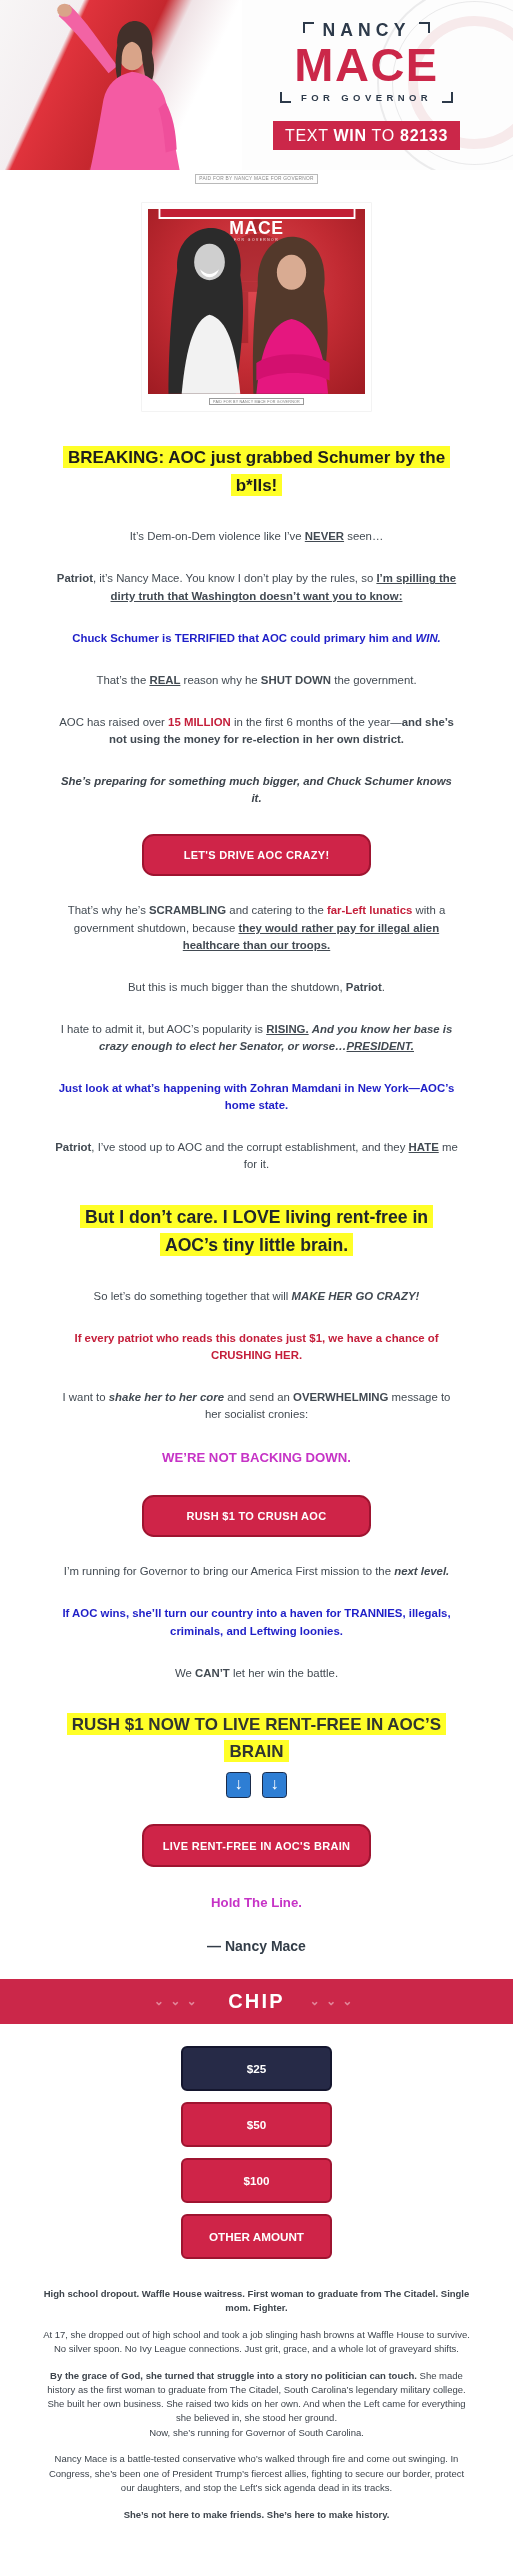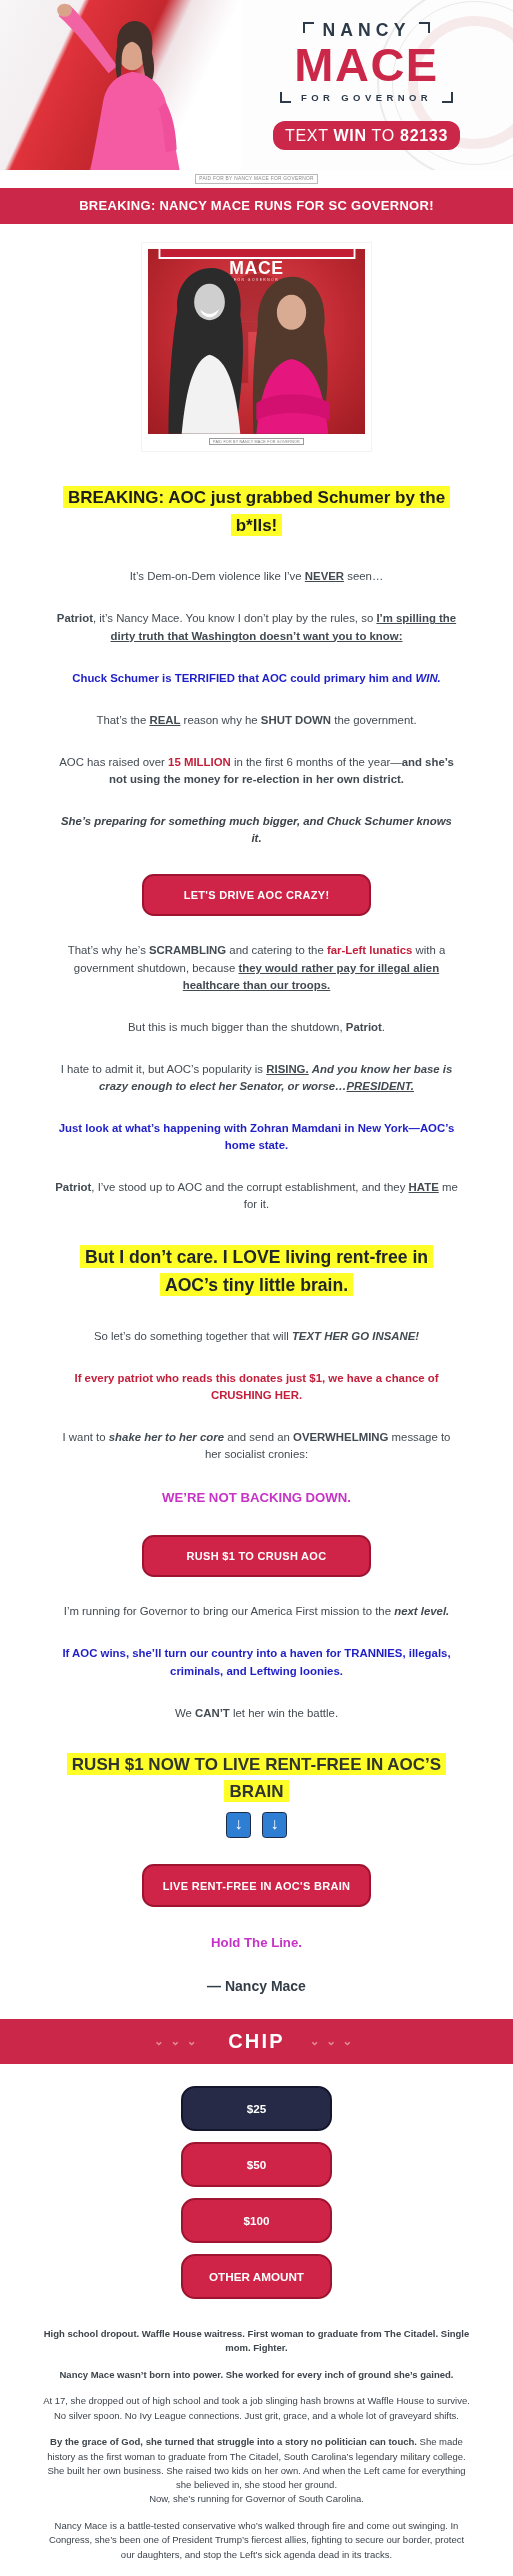--- a/index.html
+++ b/index.html
@@ -20,21 +20,21 @@
   .seal::after{content:"";position:absolute;inset:29px;border-radius:50%;border:10.3px solid rgba(190,60,70,.18);}
   .logo{display:flex;flex-direction:column;align-items:center;z-index:2;}
   .logo-top{display:flex;align-items:flex-start;gap:8.8px;color:#2d3a4a;font-weight:bold;font-size:17.6px;letter-spacing:5.1px;}
   .corn{width:8.8px;height:9.5px;margin-top:1.5px;}
   .corn.tl{border-top:2.9px solid #2d3a4a;border-left:2.9px solid #2d3a4a;}
   .corn.tr{border-top:2.9px solid #2d3a4a;border-right:2.9px solid #2d3a4a;}
   .corn.bl{border-bottom:2.9px solid #2d3a4a;border-left:2.9px solid #2d3a4a;align-self:flex-end;}
   .corn.br{border-bottom:2.9px solid #2d3a4a;border-right:2.9px solid #2d3a4a;align-self:flex-end;}
   .logo-main{font-size:47px;font-weight:bold;color:#cb2749;letter-spacing:1.5px;line-height:.95;margin:1.5px 0 2.9px;}
   .logo-sub{display:flex;align-items:flex-end;gap:10.3px;color:#2d3a4a;font-size:9.5px;font-weight:bold;letter-spacing:4.4px;}
-  .sms{margin-top:18px;background:#cb2749;color:#fff;padding:5.1px 11.7px;font-size:16px;letter-spacing:0.7px;z-index:2;border-radius:12px;}
+  .sms{margin-top:18px;background:#cb2749;color:#fff;padding:5.1px 11.7px;font-size:16px;letter-spacing:0.7px;z-index:2;}
   .sms b{font-weight:bold;}
   .sms span{font-weight:normal;}
 
   .mini-disc{display:block;margin:3.7px auto 4.4px;width:max-content;border:0.7px solid #b9b9b9;
     color:#8a8a8a;background:#fdfdfd;font-size:4.8px;padding:1.5px 3.7px;letter-spacing:0.3px;}
 
   
   .banner{background:#cb2749;color:#fff;text-align:center;font-weight:bold;font-size:13px;
     letter-spacing:0.3px;padding:10.3px 7.3px;}
 
@@ -79,21 +79,21 @@
     font-size:11px;font-weight:bold;letter-spacing:0.3px;cursor:pointer;}
   .signature{font-size:14px;font-weight:bold;color:#333d48;margin:22px 0 25px;}
 
   
   .chip-band{background:#cb2749;color:#fff;display:flex;align-items:center;justify-content:center;
     gap:25px;padding:11px 0;margin-top:7.3px;}
   .chip-chev{opacity:.45;font-size:11.7px;letter-spacing:6.6px;font-weight:bold;}
   .chip-label{font-size:20px;font-weight:bold;letter-spacing:2.2px;}
   .donate{display:flex;flex-direction:column;align-items:center;gap:11px;margin:22px 0 7.3px;}
   .amt{display:block;width:151px;padding:14px 5.9px;background:#cf2448;border:2.9px solid #9e1430;
-    border-radius:14px;color:#fff;font-family:"Liberation Sans",sans-serif;
+    border-radius:6px;color:#fff;font-family:"Liberation Sans",sans-serif;
     font-size:11.7px;font-weight:bold;cursor:pointer;}
   .amt.navy{background:#262a47;border-color:#14162e;}
 
   
   .bio{padding:20.5px 43px 0;text-align:left;color:#3d444c;font-size:9.5px;line-height:1.5;}
   .bio p{margin:0 0 12.5px;text-align:center;}
 </style>
 </head>
 <body>
 
@@ -129,21 +129,20 @@
         <span>TEXT</span>
         <b>WIN</b>
         <span>TO</span>
         <b>82133</b>
       </div>
     </div>
   </div>
 
   <span class="mini-disc">PAID FOR BY NANCY MACE FOR GOVERNOR</span>
 
-  <div class="banner">BREAKING: NANCY MACE RUNS FOR SC GOVERNOR!</div>
 
   <div class="card-wrap">
     <div class="card">
       <div class="card-art">
         <svg class="dome" width="117" height="147" viewBox="0 0 160 200">
           <rect x="72" y="6" width="16" height="18" rx="7" fill="#8f1b22"></rect>
           <path d="M30,92 C30,52 52,26 80,26 C108,26 130,52 130,92 Z" fill="#8f1b22"></path>
           <rect x="22" y="92" width="116" height="14" fill="#8f1b22"></rect>
           <rect x="30" y="106" width="12" height="70" fill="#8f1b22"></rect>
           <rect x="56" y="106" width="12" height="70" fill="#8f1b22"></rect>
@@ -185,21 +184,21 @@
     <div class="cta-row">
       <button class="cta">LET'S DRIVE AOC CRAZY!</button>
     </div>
 
     <p class="para">That’s why he’s <span class="b">SCRAMBLING</span> and catering to the <span class="b red">far-Left lunatics</span> with a government shutdown, because <span class="b u">they would rather pay for illegal alien healthcare than our troops.</span></p>
     <p class="para">But this is much bigger than the shutdown, <span class="b">Patriot</span>.</p>
     <p class="para">I hate to admit it, but AOC’s popularity is <span class="b u">RISING.</span> <span class="b i">And you know her base is crazy enough to elect her Senator, or worse…</span><span class="b i u">PRESIDENT.</span></p>
     <p class="para blue">Just look at what’s happening with Zohran Mamdani in New York—AOC’s home state.</p>
     <p class="para"><span class="b">Patriot</span>, I’ve stood up to AOC and the corrupt establishment, and they <span class="b u">HATE</span> me for it.</p>
     <p class="bighl"><span class="hl">But I don’t care. I LOVE living rent-free in AOC’s tiny little brain.</span></p>
-    <p class="para">So let’s do something together that will <span class="b i">TEXT HER GO INSANE!</span></p>
+    <p class="para">So let’s do something together that will <span class="b i">MAKE HER GO CRAZY!</span></p>
     <p class="para redbold">If every patriot who reads this donates just $1, we have a chance of CRUSHING HER.</p>
     <p class="para">I want to <span class="b i">shake her to her core</span> and send an <span class="b">OVERWHELMING</span> message to her socialist cronies:</p>
     <p class="para magenta">WE’RE NOT BACKING DOWN.</p>
 
     <div class="cta-row">
       <button class="cta">RUSH $1 TO CRUSH AOC</button>
     </div>
 
     <p class="para">I’m running for Governor to bring our America First mission to the <span class="b i">next level.</span></p>
     <p class="para blue">If AOC wins, she’ll turn our country into a haven for TRANNIES, illegals, criminals, and Leftwing loonies.</p>
@@ -227,21 +226,20 @@
 
   <div class="donate">
     <button class="amt navy">$25</button>
     <button class="amt">$50</button>
     <button class="amt">$100</button>
     <button class="amt">OTHER AMOUNT</button>
   </div>
 
   <div class="bio">
     <p><span class="b">High school dropout. Waffle House waitress. First woman to graduate from The Citadel. Single mom. Fighter.</span></p>
-    <p><span class="b">Nancy Mace wasn’t born into power. She worked for every inch of ground she’s gained.</span></p>
     <p>At 17, she dropped out of high school and took a job slinging hash browns at Waffle House to survive. No silver spoon. No Ivy League connections. Just grit, grace, and a whole lot of graveyard shifts.</p>
     <p><span class="b">By the grace of God, she turned that struggle into a story no politician can touch.</span> She made history as the first woman to graduate from The Citadel, South Carolina’s legendary military college. She built her own business. She raised two kids on her own. And when the Left came for everything she believed in, she stood her ground.<br>Now, she’s running for Governor of South Carolina.</p>
     <p>Nancy Mace is a battle-tested conservative who’s walked through fire and come out swinging. In Congress, she’s been one of President Trump’s fiercest allies, fighting to secure our border, protect our daughters, and stop the Left’s sick agenda dead in its tracks.</p>
     <p><span class="b">She’s not here to make friends. She’s here to make history.</span></p>
 
   </div>
 
 </div>
 
 

